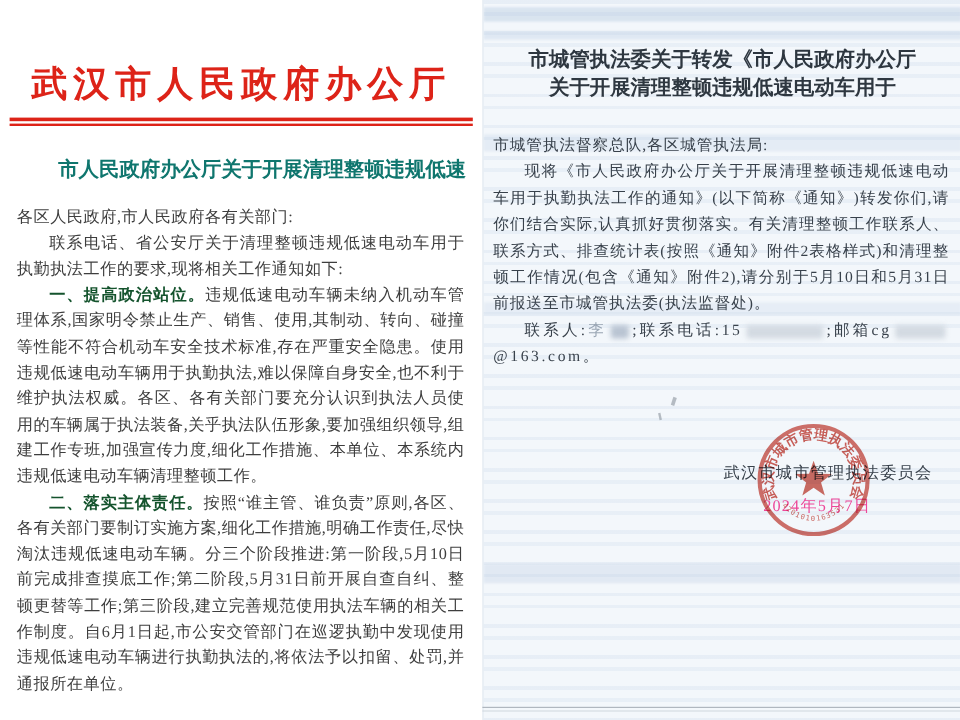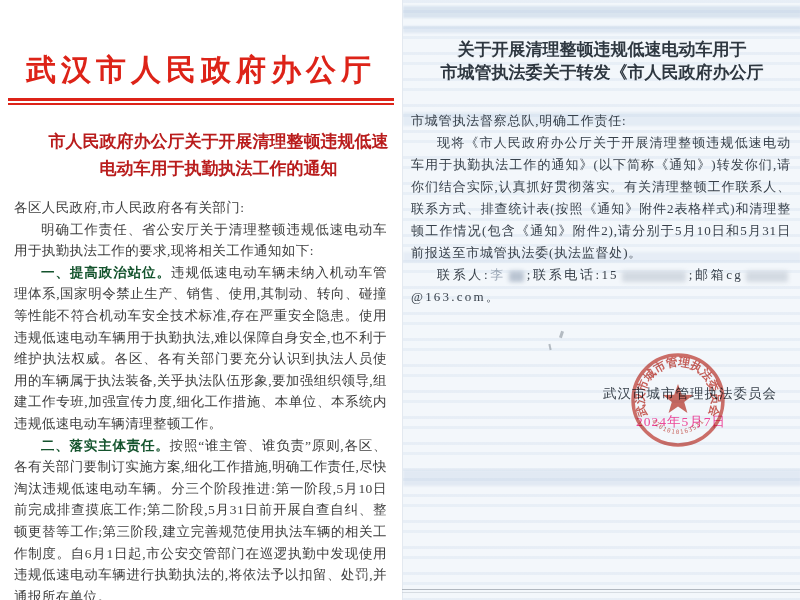--- a/index.html
+++ b/index.html
@@ -16,21 +16,21 @@
   .agency-header{
     margin-top:50px;text-align:center;
     font-size:30px;font-weight:bold;letter-spacing:5px;
     color:#dd2318;white-space:nowrap;
   }
   .red-rules{margin:7px 8px 0 8px;}
   .red-rule-thick{height:3px;background:#dd2318;}
   .red-rule-thin{height:2px;background:#dd2318;margin-top:2px;}
   .left-title{
     margin-top:23px;text-align:center;
-    font-size:17px;font-weight:bold;line-height:27px;color:#b91c1c;padding-left:35px;
+    font-size:17px;font-weight:bold;line-height:27px;color:#0f766e;padding-left:35px;
   }
   .left-body{
     margin:15px 15px 0 14px;
     font-size:13.5px;line-height:21.6px;text-align:justify;
     color:#3e3e3e;letter-spacing:0.4px;
   }
   .left-body p{margin:0;}
   .left-body p.ind{text-indent:2em;}
   .left-body b{color:#14532d;}
   
@@ -101,45 +101,44 @@
 <body>
 
 <div class="page-left">
   <div class="agency-header">武汉市人民政府办公厅</div>
   <div class="red-rules">
     <div class="red-rule-thick"></div>
     <div class="red-rule-thin"></div>
   </div>
   <div class="left-title">
     <div>市人民政府办公厅关于开展清理整顿违规低速</div>
-    <div>电动车用于执勤执法工作的通知</div>
   </div>
   <div class="left-body">
     <p>各区人民政府,市人民政府各有关部门:</p>
-    <p class="ind">明确工作责任、省公安厅关于清理整顿违规低速电动车用于执勤执法工作的要求,现将相关工作通知如下:</p>
+    <p class="ind">联系电话、省公安厅关于清理整顿违规低速电动车用于执勤执法工作的要求,现将相关工作通知如下:</p>
     <p class="ind"><b>一、提高政治站位。</b><span>违规低速电动车辆未纳入机动车管理体系,国家明令禁止生产、销售、使用,其制动、转向、碰撞等性能不符合机动车安全技术标准,存在严重安全隐患。使用违规低速电动车辆用于执勤执法,难以保障自身安全,也不利于维护执法权威。各区、各有关部门要充分认识到执法人员使用的车辆属于执法装备,关乎执法队伍形象,要加强组织领导,组建工作专班,加强宣传力度,细化工作措施、本单位、本系统内违规低速电动车辆清理整顿工作。</span></p>
     <p class="ind"><b>二、落实主体责任。</b><span>按照“谁主管、谁负责”原则,各区、各有关部门要制订实施方案,细化工作措施,明确工作责任,尽快淘汰违规低速电动车辆。分三个阶段推进:第一阶段,5月10日前完成排查摸底工作;第二阶段,5月31日前开展自查自纠、整顿更替等工作;第三阶段,建立完善规范使用执法车辆的相关工作制度。自6月1日起,市公安交管部门在巡逻执勤中发现使用违规低速电动车辆进行执勤执法的,将依法予以扣留、处罚,并通报所在单位。</span></p>
 
   </div>
 </div>
 
 <div class="page-right">
   <div class="scan-band band1"></div>
   <div class="scan-band band2"></div>
   <div class="scan-band band3"></div>
   <div class="scan-band band4"></div>
   <div class="scan-band band5"></div>
 
   <div class="right-title">
+    <div>市城管执法委关于转发《市人民政府办公厅</div>
     <div>关于开展清理整顿违规低速电动车用于</div>
-    <div>市城管执法委关于转发《市人民政府办公厅</div>
   </div>
 
   <div class="right-body">
-    <p>市城管执法督察总队,明确工作责任:</p>
+    <p>市城管执法督察总队,各区城管执法局:</p>
     <p class="ind">现将《市人民政府办公厅关于开展清理整顿违规低速电动车用于执勤执法工作的通知》(以下简称《通知》)转发你们,请你们结合实际,认真抓好贯彻落实。有关清理整顿工作联系人、联系方式、排查统计表(按照《通知》附件2表格样式)和清理整顿工作情况(包含《通知》附件2),请分别于5月10日和5月31日前报送至市城管执法委(执法监督处)。</p>
     <p class="ind contact-line"><span>联系人:</span><span class="faded">李</span><span class="redact redact-name"></span><span>;联系电话:</span><span>15</span><span class="redact redact-phone"></span><span>;邮箱</span><span>cg</span><span class="redact redact-email"></span><span>@163.com。</span></p>
   </div>
 </div>
 
 <div class="signature">武汉市城市管理执法委员会</div>
 <div class="doc-date">2024年5月7日</div>
 
 <svg class="seal" viewBox="0 0 112 112">
   <circle cx="56" cy="56" r="45" fill="none" stroke="#c5382e" stroke-width="3.4" opacity="0.82"></circle>

